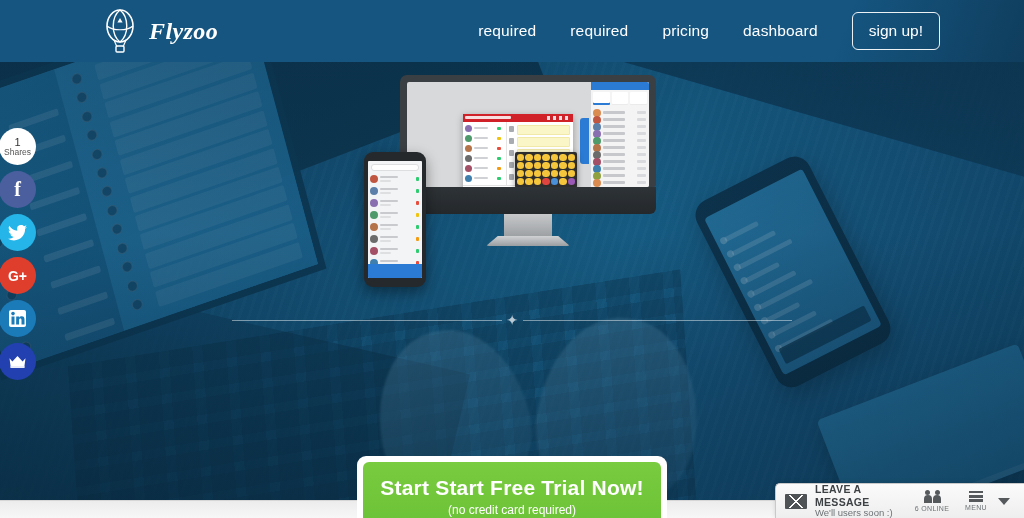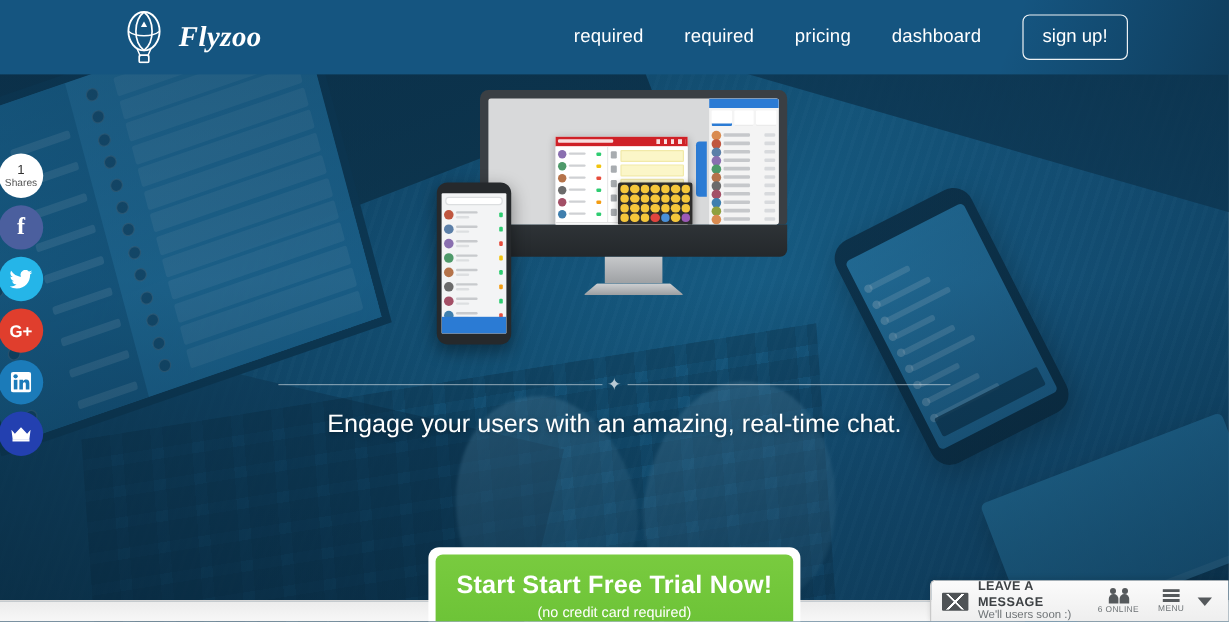--- a/index.html
+++ b/index.html
@@ -781,21 +781,20 @@
       </div>
     </div>
   </div>
 
   <div class="hero">
     <div class="divider">
       <span class="ln"></span>
       <span class="star">✦</span>
       <span class="ln"></span>
     </div>
-    <h2>Engage your users with an amazing, real-time chat.</h2>
   </div>
 
   <div class="cta-wrap">
     <div class="cta-outer">
       <button class="cta">
         <span class="big">Start Start Free Trial Now!</span>
         <span class="small">(no credit card required)</span>
       </button>
     </div>
   </div>

